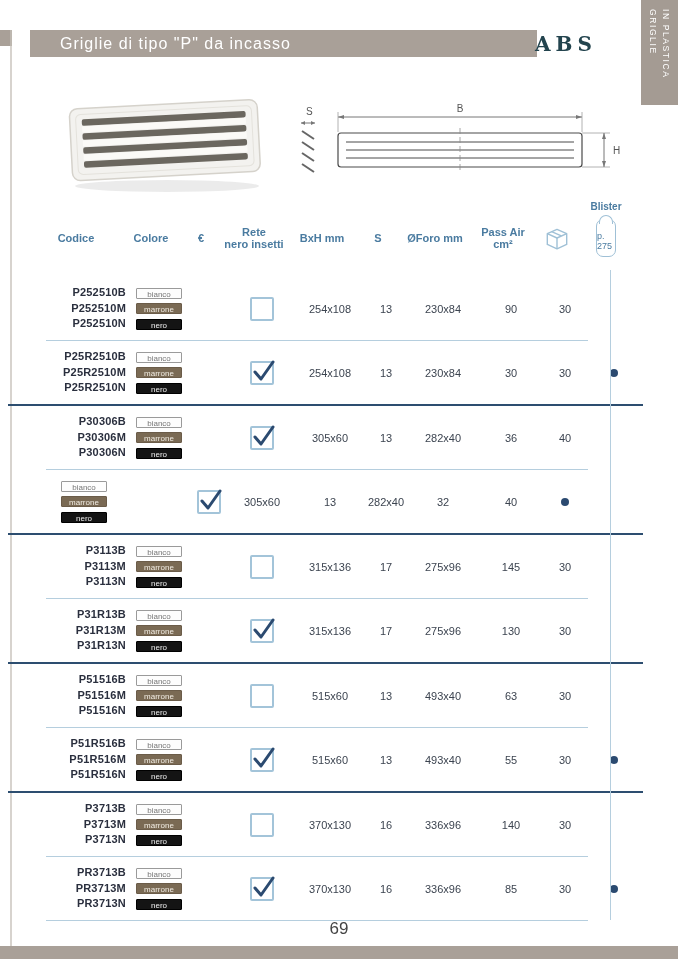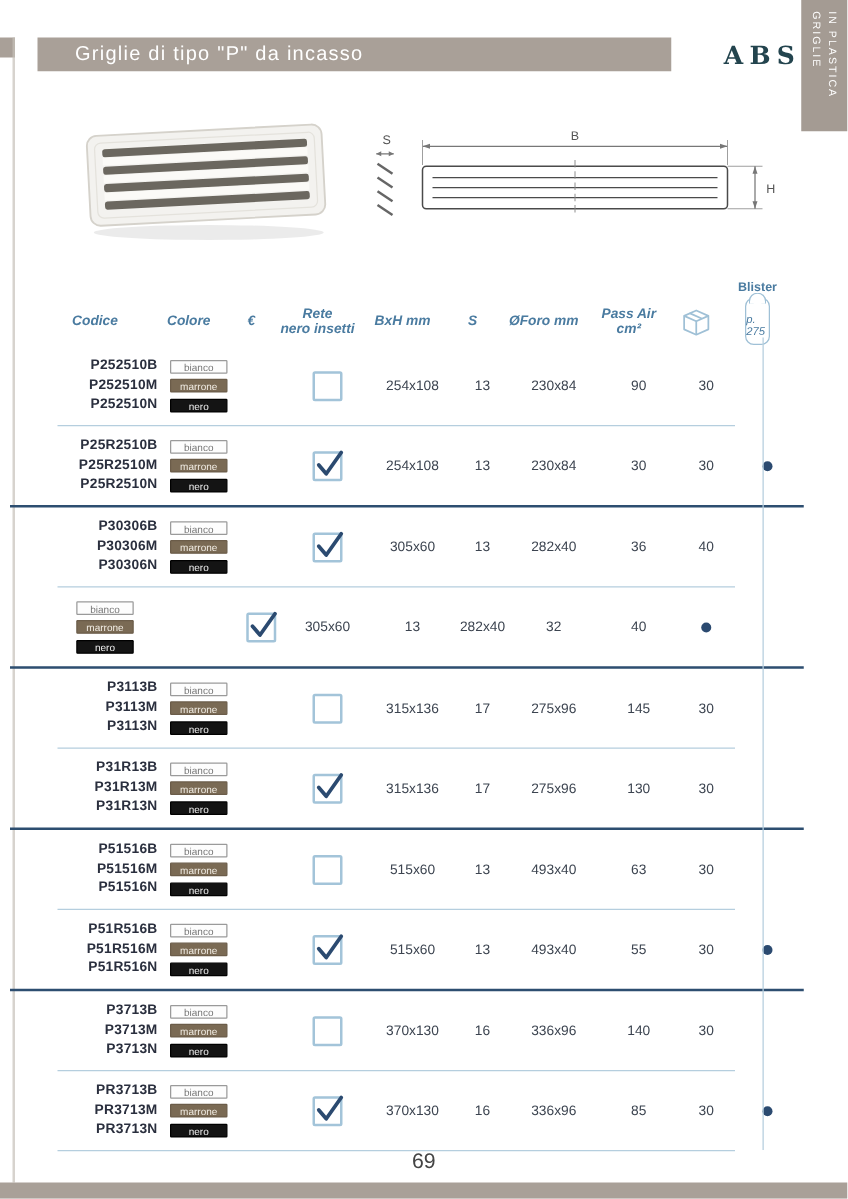--- a/index.html
+++ b/index.html
@@ -5,37 +5,37 @@
   html,body{margin:0;padding:0;}
   body{width:678px;height:959px;position:relative;background:#fff;
        font-family:"Liberation Sans",sans-serif;overflow:hidden;}
 
   
   .corner-square{position:absolute;left:0;top:30px;width:12px;height:16px;background:#a9a098;}
   .left-rule{position:absolute;left:10px;top:30px;width:2px;height:916px;background:#c6c0b9;opacity:.7;}
   .title-bar{position:absolute;left:30px;top:30px;width:507px;height:27px;background:#a9a098;
              display:flex;align-items:center;padding-left:30px;box-sizing:border-box;}
   .title-bar h1{margin:0;font-size:16px;font-weight:400;color:#ffffff;letter-spacing:1px;}
-  .brand{position:absolute;left:580px;top:30px;width:60px;height:27px;display:flex;align-items:center;justify-content:center;
+  .brand{position:absolute;left:536px;top:30px;width:60px;height:27px;display:flex;align-items:center;justify-content:center;
          font-family:"DejaVu Serif",serif;font-weight:bold;font-size:20px;letter-spacing:5px;color:#23444e;}
   .side-tab{position:absolute;right:0;top:0;width:37px;height:105px;background:#a49b93;
             display:flex;justify-content:center;gap:3px;padding-top:9px;box-sizing:border-box;}
   .side-tab span{writing-mode:vertical-lr;font-size:8.5px;color:#ffffff;letter-spacing:1.6px;font-weight:400;}
   .footer-bar{position:absolute;left:0;bottom:0;width:678px;height:13px;background:#a9a098;}
   .page-number{position:absolute;left:0;bottom:20px;width:678px;text-align:center;font-size:17px;color:#444;}
 
   
   .photo{position:absolute;left:57px;top:88px;}
   .drawing{position:absolute;left:292px;top:103px;}
 
   
-  .blister-title{position:absolute;left:578px;top:225px;width:56px;text-align:center;
+  .blister-title{position:absolute;left:578px;top:201px;width:56px;text-align:center;
                  font-size:10px;font-weight:700;color:#4a7ba0;}
-  .thead{position:absolute;left:30px;top:234px;width:602px;display:grid;
-         grid-template-columns:92px 58px 42px 64px 72px 40px 74px 62px 46px 52px;align-items:center;height:46px;font-style:italic;}
+  .thead{position:absolute;left:30px;top:215px;width:602px;display:grid;
+         grid-template-columns:92px 58px 42px 64px 72px 40px 74px 62px 46px 52px;align-items:center;height:46px;}
   .th{ text-align:center;font-size:11px;font-weight:700;color:#4a7ba0;line-height:12px;}
   .hicon{display:flex;align-items:flex-start;justify-content:center;}
   .blister-box{width:20px;height:38px;border:1.4px solid #9fc0d6;border-radius:7px;position:relative;
                display:flex;align-items:flex-end;justify-content:center;box-sizing:border-box;}
   .blister-box .bump{position:absolute;top:-5px;left:50%;transform:translateX(-50%);width:14px;height:9px;
                      border:1.4px solid #9fc0d6;border-bottom:none;border-radius:7px 7px 0 0;background:#fff;box-sizing:border-box;}
   .blister-box .pref{font-size:9px;color:#4a7ba0;margin-bottom:5px;}
 
   
   .tbody{position:absolute;left:38px;top:277px;width:602px;overflow:visible;}

